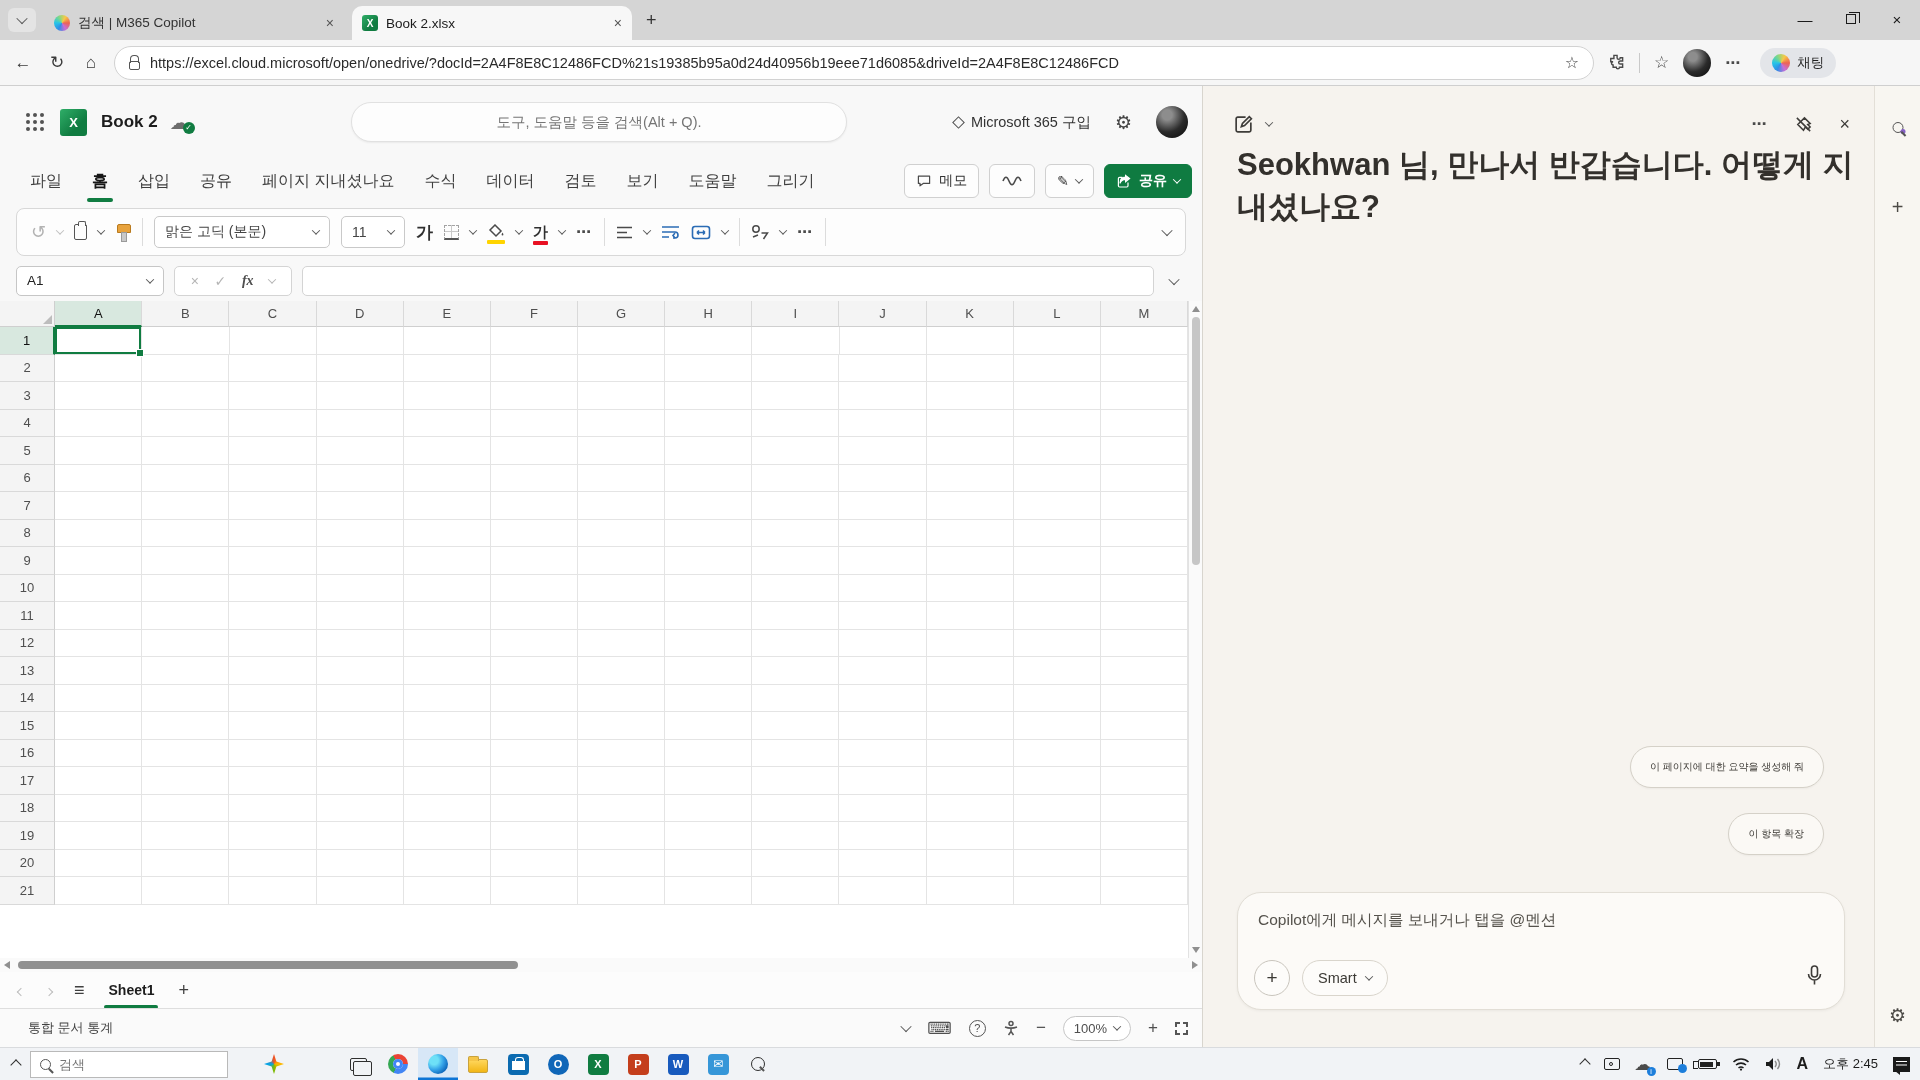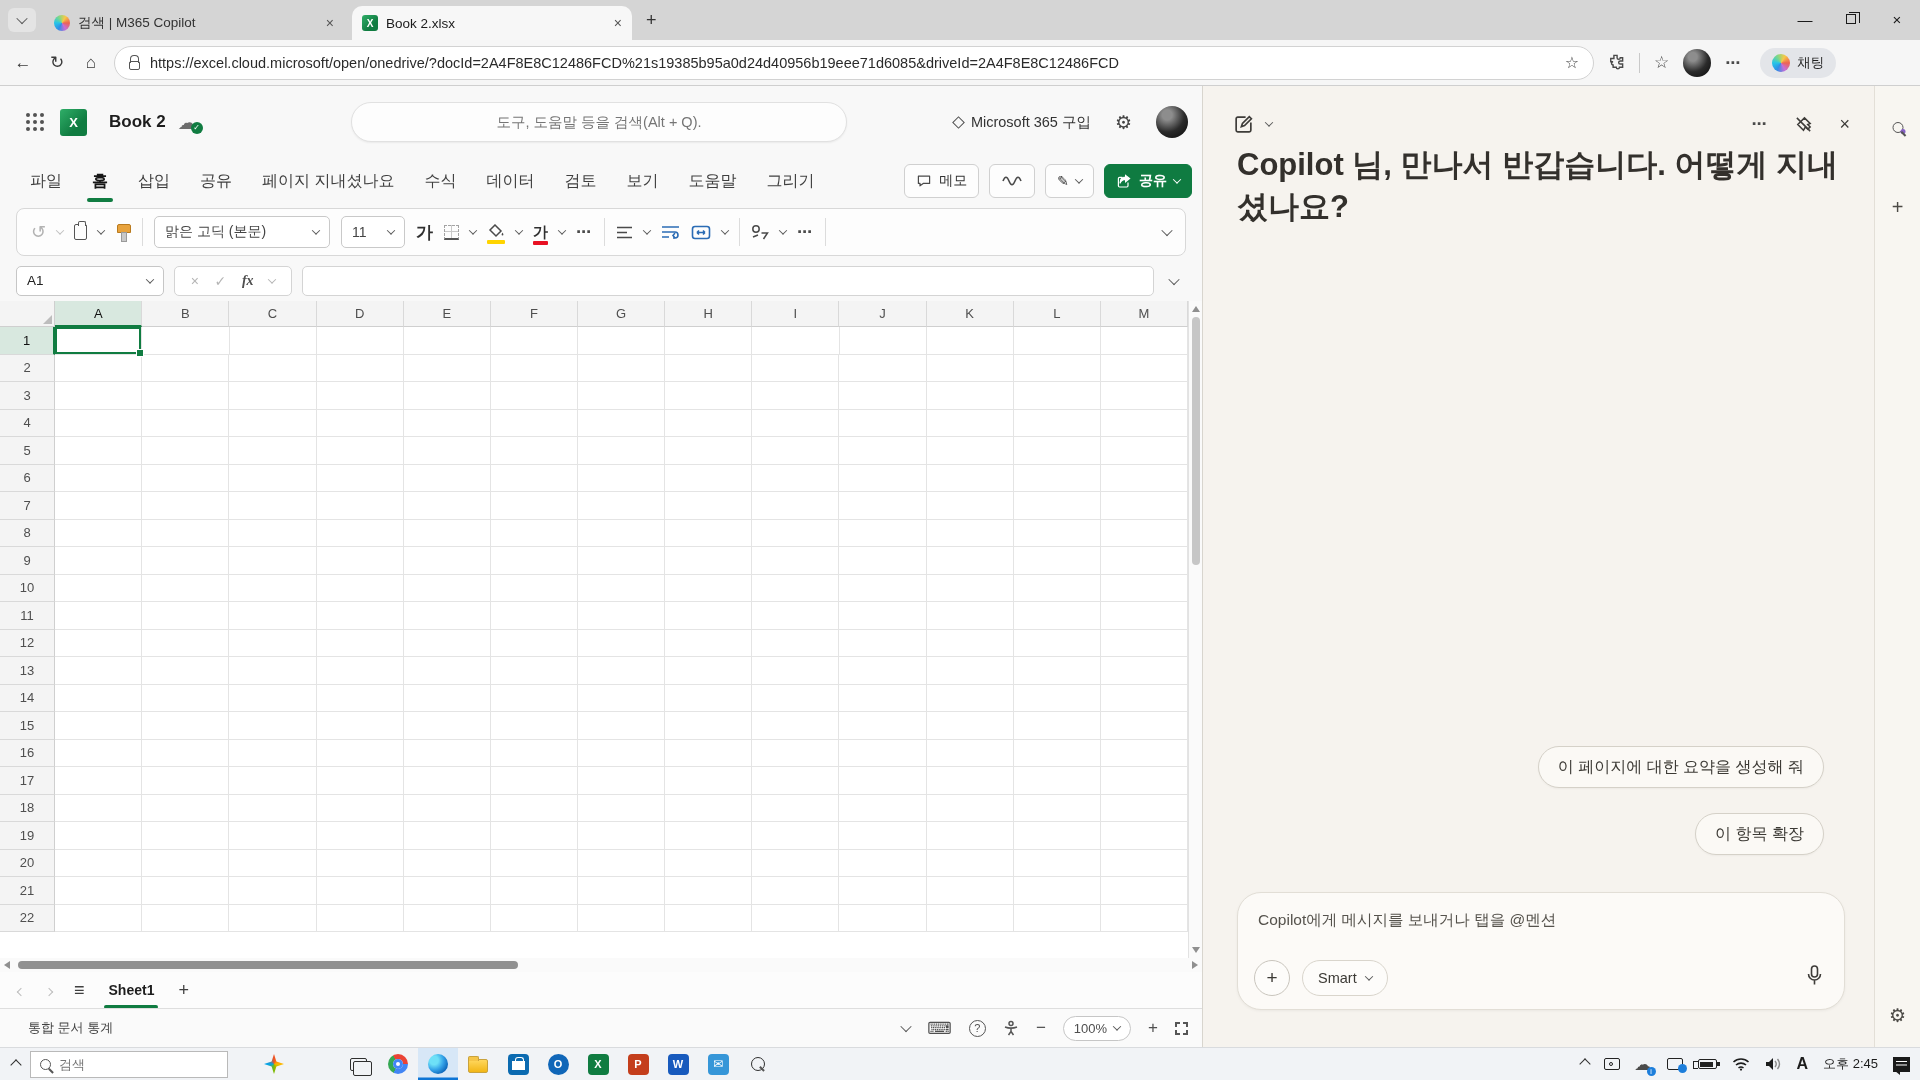--- a/index.html
+++ b/index.html
@@ -47,21 +47,21 @@
   .chatbtn{height:30px;border-radius:15px;background:#e3e5e9;display:flex;align-items:center;gap:7px;padding:0 12px;font-size:13.5px;color:#1f1f1f;margin-left:4px}
 
   
   .main{left:0;top:86px;width:1920px;height:961px}
   .excel{left:0;top:0;width:1202px;height:961px;background:#f8f8f8}
 
   
   .xl-header{left:0;top:0;width:1202px;height:72px;display:flex;align-items:center}
   .waffle{width:4px;height:4px;border-radius:50%;background:#535353;box-shadow:7px 0 #535353,14px 0 #535353,0 7px #535353,7px 7px #535353,14px 7px #535353,0 14px #535353,7px 14px #535353,14px 14px #535353;margin:0 0 14px 26px}
   .xl-logo{width:27px;height:27px;margin-left:30px}
-  .xl-title{font-size:17px;font-weight:700;color:#1d1d1d;margin-left:22px}
+  .xl-title{font-size:17px;font-weight:700;color:#1d1d1d;margin-left:14px}
   .cloudok{position:relative;font-size:19px;color:#6d6d6d;margin-left:12px;line-height:1}
   .cloudok::after{content:'✓';position:absolute;right:-6px;bottom:-2px;width:12px;height:12px;border-radius:50%;background:#107c41;color:#fff;font-size:8px;display:flex;align-items:center;justify-content:center}
   .xl-search{position:absolute;left:351px;top:16px;width:496px;height:40px;background:#fdfdfd;border:1px solid #e1e1e1;border-radius:20px;box-shadow:0 1px 2px rgba(0,0,0,.06)}
   .xl-search input{width:100%;height:100%;border:none;outline:none;background:transparent;text-align:center;font-size:14.5px;color:#5f5f5f;font-family:inherit}
   .hdr-right{position:absolute;right:14px;top:0;height:72px;display:flex;align-items:center;gap:24px}
   .buy{display:flex;align-items:center;gap:8px;font-size:14.5px;color:#333}
   .diamond{width:9px;height:9px;border:1.6px solid #4f4f4f;transform:rotate(45deg)}
   .gear{font-size:19px;color:#444}
   .avatar.big{width:32px;height:32px}
 
@@ -149,21 +149,21 @@
     linear-gradient(#555,#555) left bottom/5px 2px no-repeat,linear-gradient(#555,#555) left bottom/2px 5px no-repeat,
     linear-gradient(#555,#555) right bottom/5px 2px no-repeat,linear-gradient(#555,#555) right bottom/2px 5px no-repeat}
 
   
   .cop{left:1202px;top:0;width:672px;height:961px;background:#f6f3ee;border-left:1px solid #d8d5ce}
   .cop-head{position:absolute;left:30px;right:24px;top:20px;height:36px;display:flex;align-items:center}
   .cop-head-r{margin-left:auto;display:flex;align-items:center;gap:26px;color:#3e3c39}
   .greet{position:absolute;left:34px;top:58px;width:618px;font-size:31px;line-height:42px;color:#33302c;font-weight:600}
   .greet b{font-weight:700}
   .chips{position:absolute;right:50px;display:flex;flex-direction:column;align-items:flex-end;gap:25px;top:660px}
-  .chip{height:42px;border:1px solid #d5d1c8;border-radius:21px;background:#fbf9f5;display:flex;align-items:center;padding:0 19px;font-size:16px;color:#3c3a35;box-shadow:0 1px 2px rgba(0,0,0,.04)}
+  .chip{height:42px;border:1px solid #d5d1c8;border-radius:21px;background:#fbf9f5;display:flex;align-items:center;padding:0 19px;font-size:10px;color:#3c3a35;box-shadow:0 1px 2px rgba(0,0,0,.04)}
   .inputcard{position:absolute;left:34px;top:806px;width:608px;height:118px;background:#fcfaf7;border:1px solid #e2ded6;border-radius:24px;box-shadow:0 1px 3px rgba(0,0,0,.05);padding:18px 20px 14px}
   .inputcard input{width:100%;border:none;outline:none;background:transparent;font-size:15.5px;color:#3c3a35;font-family:inherit}
   .inputcard input::placeholder{color:#55524c;opacity:1}
   .card-row{position:absolute;left:16px;right:20px;bottom:13px;display:flex;align-items:center;gap:12px}
   .pluscirc{width:36px;height:36px;border:1px solid #c9c5bd;border-radius:50%;display:flex;align-items:center;justify-content:center;font-size:19px;color:#3c3a35;background:#fdfcfa}
   .smartpill{height:36px;border:1px solid #d9d5cc;border-radius:18px;display:flex;align-items:center;gap:9px;padding:0 15px;font-size:14.5px;color:#3c3a35;background:#fdfcfa}
   .micwrap{margin-left:auto}
 
   
   .rail{left:1874px;top:0;width:46px;height:961px;background:#f8f6f1;border-left:1px solid #e3dfd7}
@@ -739,36 +739,20 @@
               <div class="g-cell"></div>
               <div class="g-cell"></div>
               <div class="g-cell"></div>
               <div class="g-cell"></div>
               <div class="g-cell"></div>
               <div class="g-cell"></div>
               <div class="g-cell"></div>
               <div class="g-cell"></div>
               <div class="g-cell"></div>
             </div>
-            <div class="g-row">
-              <div class="row-h">22</div>
-              <div class="g-cell"></div>
-              <div class="g-cell"></div>
-              <div class="g-cell"></div>
-              <div class="g-cell"></div>
-              <div class="g-cell"></div>
-              <div class="g-cell"></div>
-              <div class="g-cell"></div>
-              <div class="g-cell"></div>
-              <div class="g-cell"></div>
-              <div class="g-cell"></div>
-              <div class="g-cell"></div>
-              <div class="g-cell"></div>
-              <div class="g-cell"></div>
-            </div>
           </div>
       </div>
 
       <div class="abs vscroll">
         <span class="tri up"></span>
         <span class="vthumb"></span>
         <span class="tri down"></span>
       </div>
 
       <div class="hscrollrow">
@@ -816,21 +800,21 @@
         <div class="cop-head-r">
           <span class="dots3">⋯</span>
           <svg width="19" height="19" viewBox="0 0 20 20" fill="none" stroke="#3e3c39" stroke-width="1.6">
               <path d="M11 3l6 6-2.5 1L17 12.5 14.5 15 12 12.5 10 16 4 10z"></path>
               <path d="M3 3l14 14"></path>
             </svg>
           <span style="font-size:18px;color:#3e3c39">×</span>
         </div>
       </div>
 
-      <div class="greet"><b>Copilot</b><span> 님, 만나서 반갑습니다. 어떻게 지내셨나요?</span></div>
+      <div class="greet"><b>Seokhwan</b><span> 님, 만나서 반갑습니다. 어떻게 지내셨나요?</span></div>
 
       <div class="chips">
         <div class="chip">이 페이지에 대한 요약을 생성해 줘</div>
         <div class="chip">이 항목 확장</div>
       </div>
 
       <div class="inputcard">
         <input placeholder="Copilot에게 메시지를 보내거나 탭을 @멘션" style="">
         <div class="card-row">
           <div class="pluscirc">+</div>

